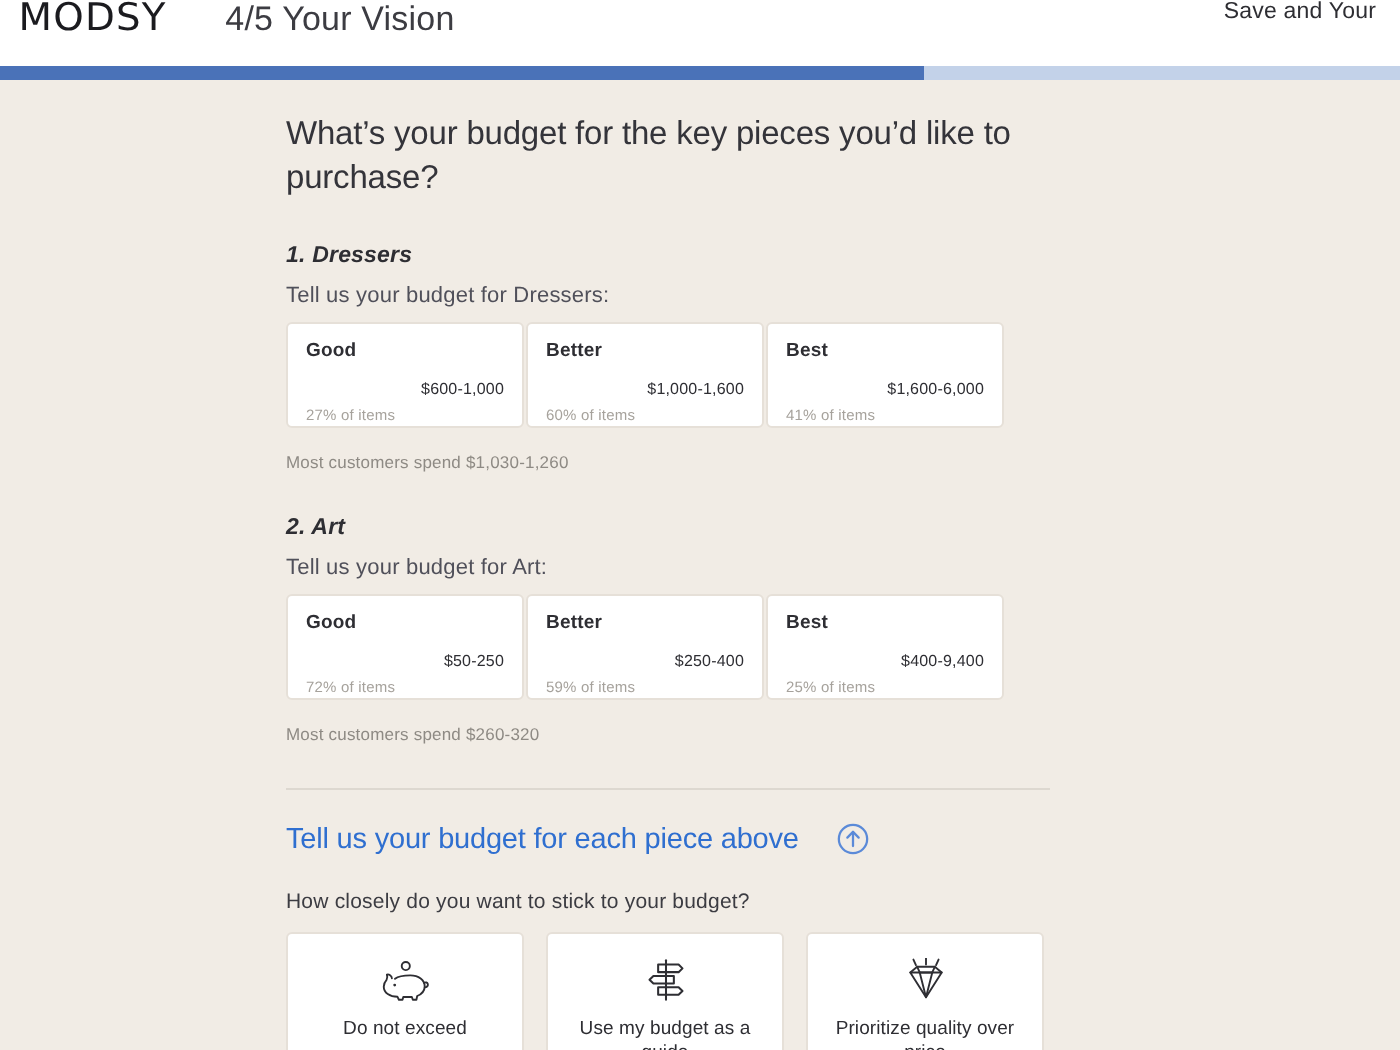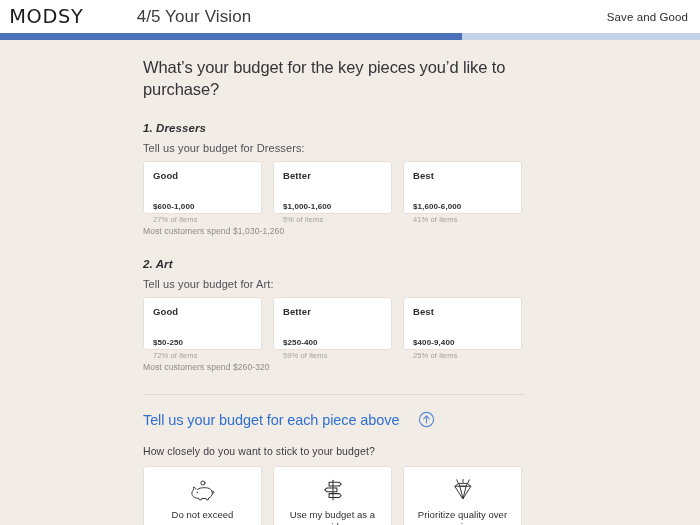--- a/index.html
+++ b/index.html
@@ -15,24 +15,22 @@
     background: #f1ece5;
     color: #3c3c42;
     -webkit-font-smoothing: antialiased;
   }
 
   
   .header {
     height: 33px;
     background: #ffffff;
     display: flex;
-    align-items: center;
     padding: 0 12px 0 10px;
     position: relative;
-    gap: 24px;
   }
 
   .logo {
     font-family: "DejaVu Sans", sans-serif;
     font-size: 19px;
     letter-spacing: 0.6px;
     font-weight: 400;
     color: #1b1b1f;
     line-height: 1;
     transform: scaleX(1.02);
@@ -98,21 +96,21 @@
 
   .section-sub {
     font-size: 11px;
     color: #50505a;
     margin-top: 8px;
     letter-spacing: 0.1px;
   }
 
   .card-row {
     display: flex;
-    gap: 11px;
+    gap: 1px;
     margin-top: 7px;
   }
 
   .opt-card {
     width: 119px;
     height: 53px;
     background: #ffffff;
     border: 1px solid #e6e0d8;
     border-radius: 3px;
     padding: 8px 9px 0 9px;
@@ -121,24 +119,25 @@
 
   .opt-tier {
     font-size: 9.5px;
     font-weight: bold;
     color: #2e2e33;
     letter-spacing: 0.1px;
   }
 
   .opt-range {
     font-size: 8px;
-    font-weight: bold;
-    color: #2e2e33;
-    margin-top: 21px;
-    letter-spacing: 0.1px;
+    font-weight: normal;
+    color: #2e2e33;
+    margin-top: 9px;
+    letter-spacing: 0.1px;
+    text-align: right;
   }
 
   .opt-pct {
     font-size: 7.5px;
     color: #a6a29c;
     margin-top: 4px;
     letter-spacing: 0.1px;
   }
 
   .most-customers {
@@ -233,21 +232,21 @@
     padding: 0 5px;
     background: #fff;
   }
 </style>
 </head>
 <body>
 
 <div class="header">
   <div class="logo">MODSY</div>
   <div class="step-label">4/5 Your Vision</div>
-  <div class="save-exit">Save and Good</div>
+  <div class="save-exit">Save and Your</div>
 </div>
 
 <div class="progress-track" style="background: rgb(195, 210, 233);">
   <div class="progress-fill" id="progress-fill" style="width: 66%; background: rgb(74, 114, 184);"></div>
 </div>
 
 <div class="page">
   <div class="content">
 
     <h1 class="page-title">What’s your budget for the key pieces you’d like to purchase?</h1>
@@ -257,21 +256,21 @@
       <div class="section-sub">Tell us your budget for Dressers:</div>
       <div class="card-row">
         <div class="opt-card">
           <div class="opt-tier">Good</div>
           <div class="opt-range">$600-1,000</div>
           <div class="opt-pct">27% of items</div>
         </div>
         <div class="opt-card">
           <div class="opt-tier">Better</div>
           <div class="opt-range">$1,000-1,600</div>
-          <div class="opt-pct">5% of items</div>
+          <div class="opt-pct">60% of items</div>
         </div>
         <div class="opt-card">
           <div class="opt-tier">Best</div>
           <div class="opt-range">$1,600-6,000</div>
           <div class="opt-pct">41% of items</div>
         </div>
       </div>
       <div class="most-customers">Most customers spend $1,030-1,260</div>
     </div>
 

